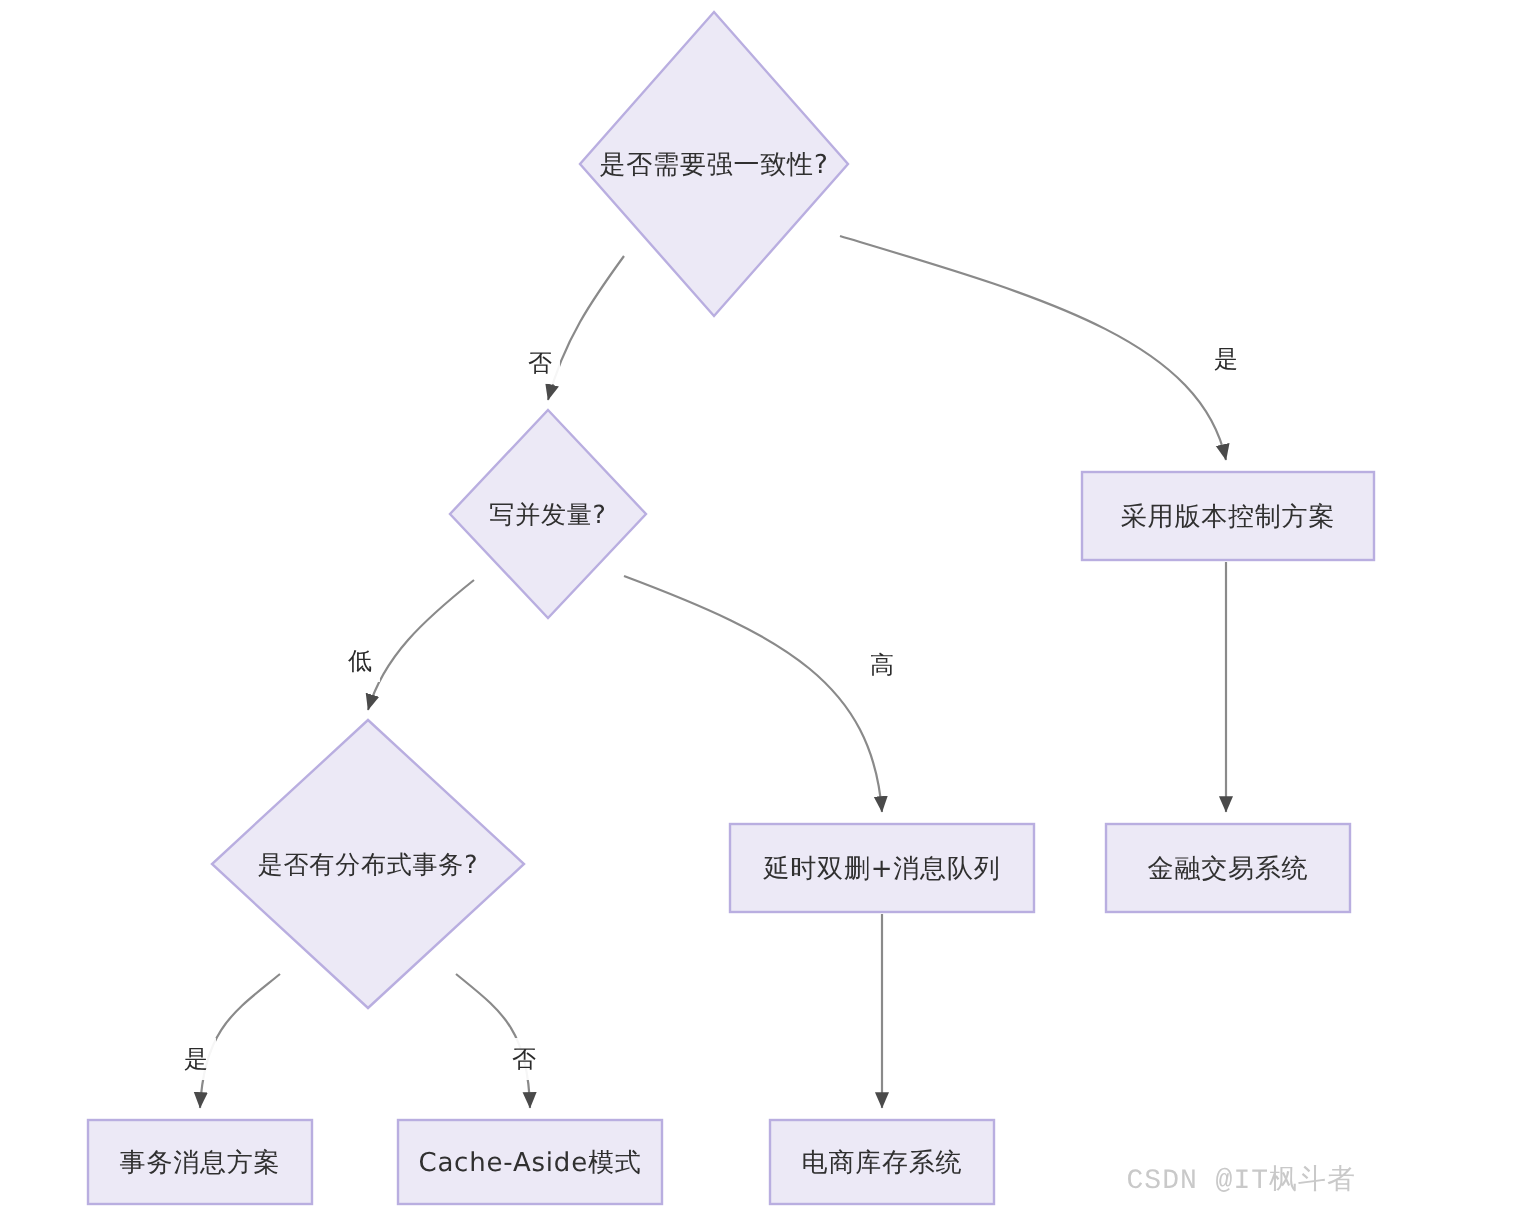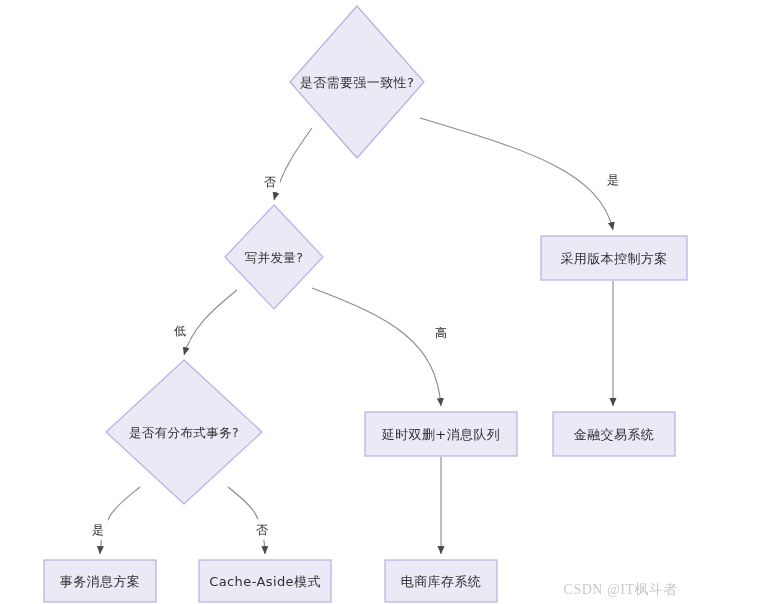--- a/index.html
+++ b/index.html
@@ -58,21 +58,21 @@
     dominant-baseline: middle;
   }
   .edge-label-bg {
     fill: #ffffff;
     fill-opacity: 0.92;
   }
   .watermark-text {
     position: absolute;
     right: 8px;
     bottom: 5px;
-    font-family: Liberation Serif, serif;
+    font-family: Liberation Mono, monospace;
     font-size: 14px;
     color: #c9c9c9;
     letter-spacing: 0.5px;
     white-space: nowrap;
     user-select: none;
   }
 </style>
 </head>
 <body>
 

